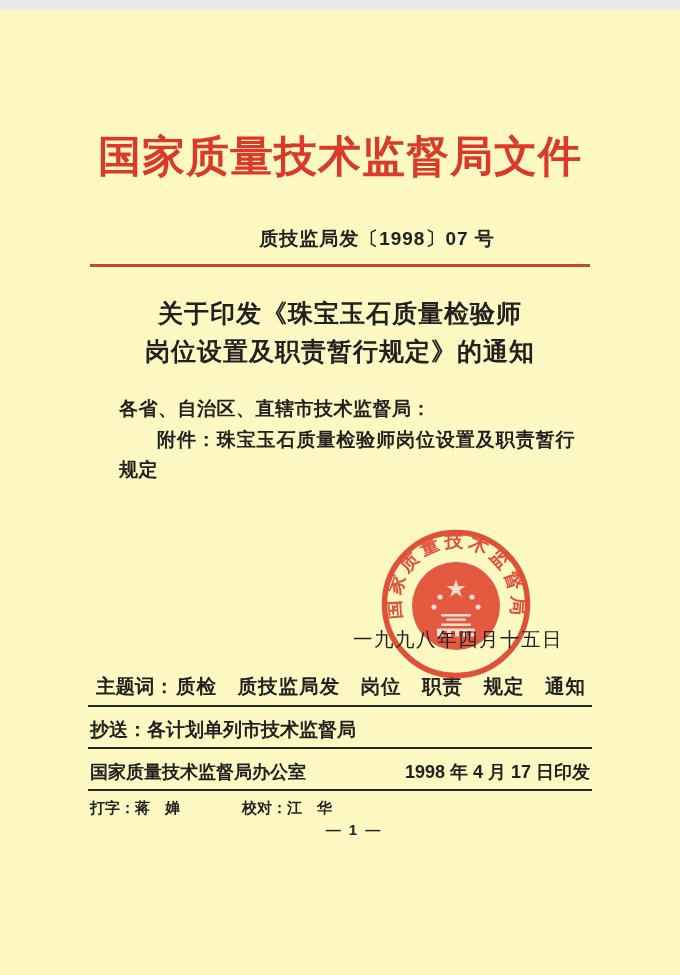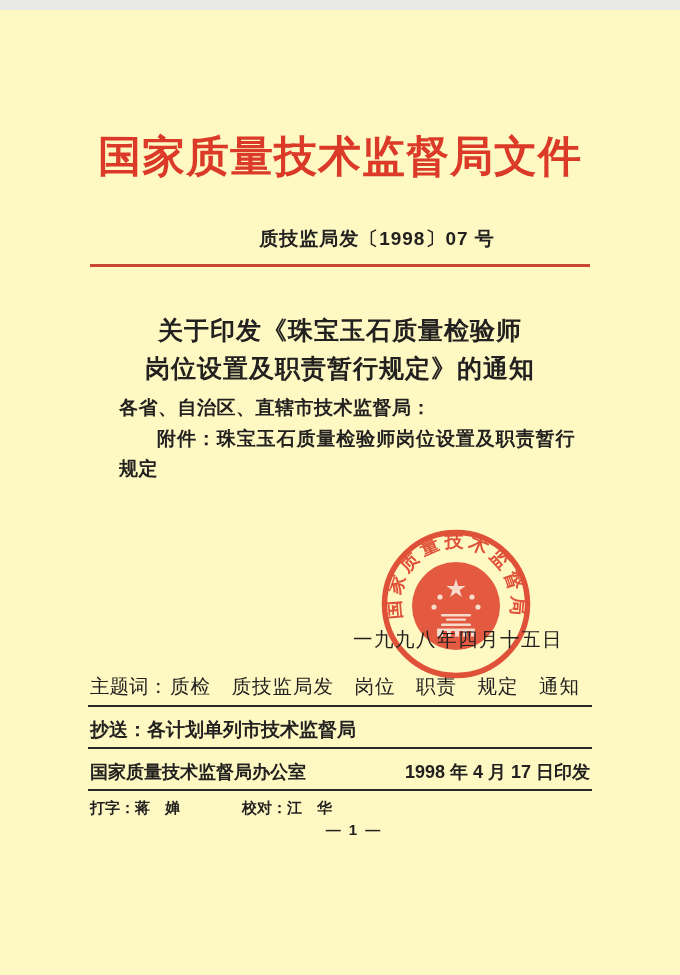--- a/index.html
+++ b/index.html
@@ -37,34 +37,33 @@
     font-weight:600;
     letter-spacing:1px;
   }
   .rule{position:absolute;height:2px;background:#2b2927;}
   .rule-red{top:254px;left:90px;width:500px;height:3px;background:var(--rule-red);}
   .rule-2{top:695px;left:88px;width:504px;}
   .rule-3{top:737px;left:88px;width:504px;}
   .rule-4{top:779px;left:88px;width:504px;}
   
   .doc-title{
-    position:absolute;top:301px;left:0;right:0;
+    position:absolute;top:284px;left:0;right:0;
     text-align:center;
     font-size:25px;line-height:38px;
     font-weight:800;
     letter-spacing:1px;
   }
   
   .body-text{
     position:absolute;top:384px;left:119px;width:456px;
     font-size:19px;line-height:30.5px;
     font-weight:600;
     text-align:justify;
     letter-spacing:0.5px;
-    font-family:Liberation Mono, monospace;
   }
   .body-text p.indent{text-indent:2em;}
   
   .seal{
     position:absolute;top:517px;left:379px;
     width:154px;height:154px;
     opacity:0.88;
     z-index:2;
   }
   .seal-stroke{fill:none;stroke:var(--seal-red);}
@@ -74,22 +73,22 @@
   .seal-light{fill:var(--seal-light);}
   .sign-date{
     position:absolute;top:616px;left:353px;
     font-size:19.5px;line-height:26px;
     font-weight:400;
     letter-spacing:1.5px;
     z-index:3;
   }
   
   .subject-row{
-    position:absolute;top:663px;left:90px;width:502px;
-    font-size:19.5px;font-weight:400;
+    position:absolute;top:663px;left:96px;width:502px;
+    font-size:19.5px;font-weight:700;
     display:flex;white-space:nowrap;align-items:flex-end;
   }
   .subject-row .terms{margin-left:2px;letter-spacing:1px;}
   .cc-row{
     position:absolute;top:707px;left:90px;width:502px;
     font-size:19px;font-weight:700;
     white-space:nowrap;
   }
   .office-row{
     position:absolute;top:750px;left:90px;width:500px;

